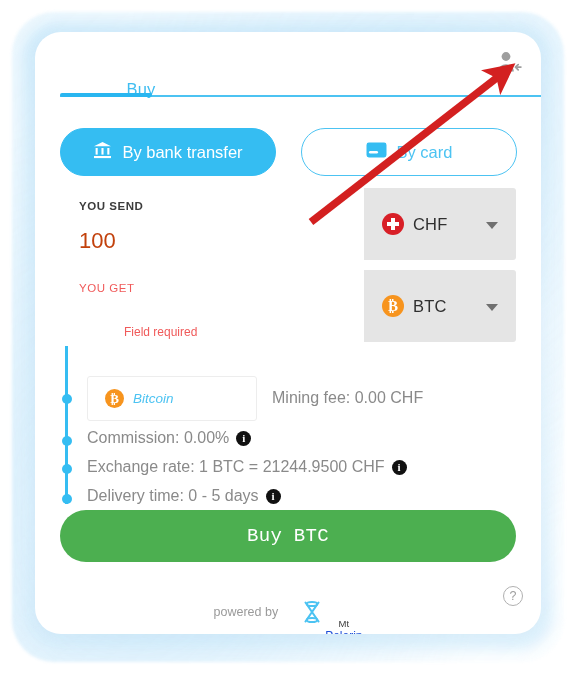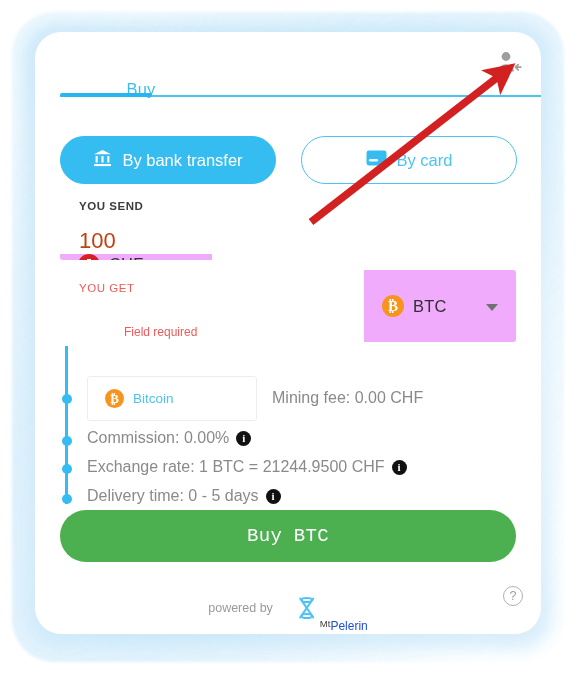--- a/index.html
+++ b/index.html
@@ -111,21 +111,21 @@
   
   .pay-row {
     position: absolute;
     left: 25px;
     top: 92px;
     width: 456px;
     height: 50px;
   }
   .pay-btn {
     position: absolute;
-    top: 12px;
+    top: 4px;
     width: 216px;
     height: 48px;
     border-radius: 24px;
     display: flex;
     align-items: center;
     justify-content: center;
     gap: 10px;
     font-size: 16.5px;
     cursor: pointer;
     font-family: "Liberation Sans", sans-serif;
@@ -146,21 +146,21 @@
   
   .field-row {
     position: absolute;
     left: 25px;
     width: 456px;
     height: 72px;
     display: flex;
     border-radius: 3px;
     overflow: hidden;
   }
-  .field-row-send { top: 156px; flex-direction: column; }
+  .field-row-send { top: 156px; }
   .field-row-get  { top: 238px; }
 
   .field-left {
     flex: 1;
     background: #ffffff;
     padding: 12px 0 0 19px;
     position: relative;
   }
   .field-label {
     font-size: 11.5px;
@@ -180,21 +180,21 @@
     position: absolute;
     left: 64px;
     bottom: 3px;
     font-size: 12px;
     color: #F05A5A;
     margin-top: 40px;
   }
 
   .field-right {
     width: 152px;
-    background: #f0abfc;
+    background: #e5e5e5;
     display: flex;
     align-items: center;
     padding: 0 14px 0 18px;
     gap: 9px;
     cursor: pointer;
     position: relative;
   }
   .cur-code {
     font-size: 16.5px;
     color: #2F2F2F;
@@ -263,21 +263,21 @@
     background: #ffffff;
     border: 1px solid #EDEDED;
     border-radius: 3px;
     display: flex;
     align-items: center;
     gap: 9px;
     padding-left: 17px;
     cursor: pointer;
   }
   .net-pill .coin-badge { width: 19px; height: 19px; font-size: 13px; }
-  .net-name { font-size: 13.5px; color: #4CC3F2; }
+  .net-name { font-size: 13.5px; color: #4CC3F2; font-style: italic; }
 
   .mining-fee {
     position: absolute;
     left: 212px;
     top: 43px;
     font-size: 16px;
     color: #8A8A8A;
   }
 
   .detail-line {
@@ -335,21 +335,21 @@
     left: 50%;
     transform: translateX(-50%);
     top: 9px;
     display: flex;
     align-items: center;
     gap: 24px;
     text-align: center;
   }
   .powered-text { font-size: 12.5px; color: #9A9A9A; }
   .mtp-logo { display: flex; align-items: center; gap: 4px; }
-  .mtp-words { display: flex; flex-direction: row; line-height: 1; margin-top: 36px; }
+  .mtp-words { display: flex; flex-direction: column; line-height: 1; margin-top: 36px; }
   .mtp-mt { font-size: 9.5px; color: #3C3C3C; }
   .mtp-pelerin { font-size: 12px; color: #1d4ed8; margin-top: 1px; }
 
   .help-icon {
     position: absolute;
     right: 18px;
     top: 12px;
     width: 20px; height: 20px;
     border-radius: 50%;
     border: 1.4px solid #B0B0B0;

